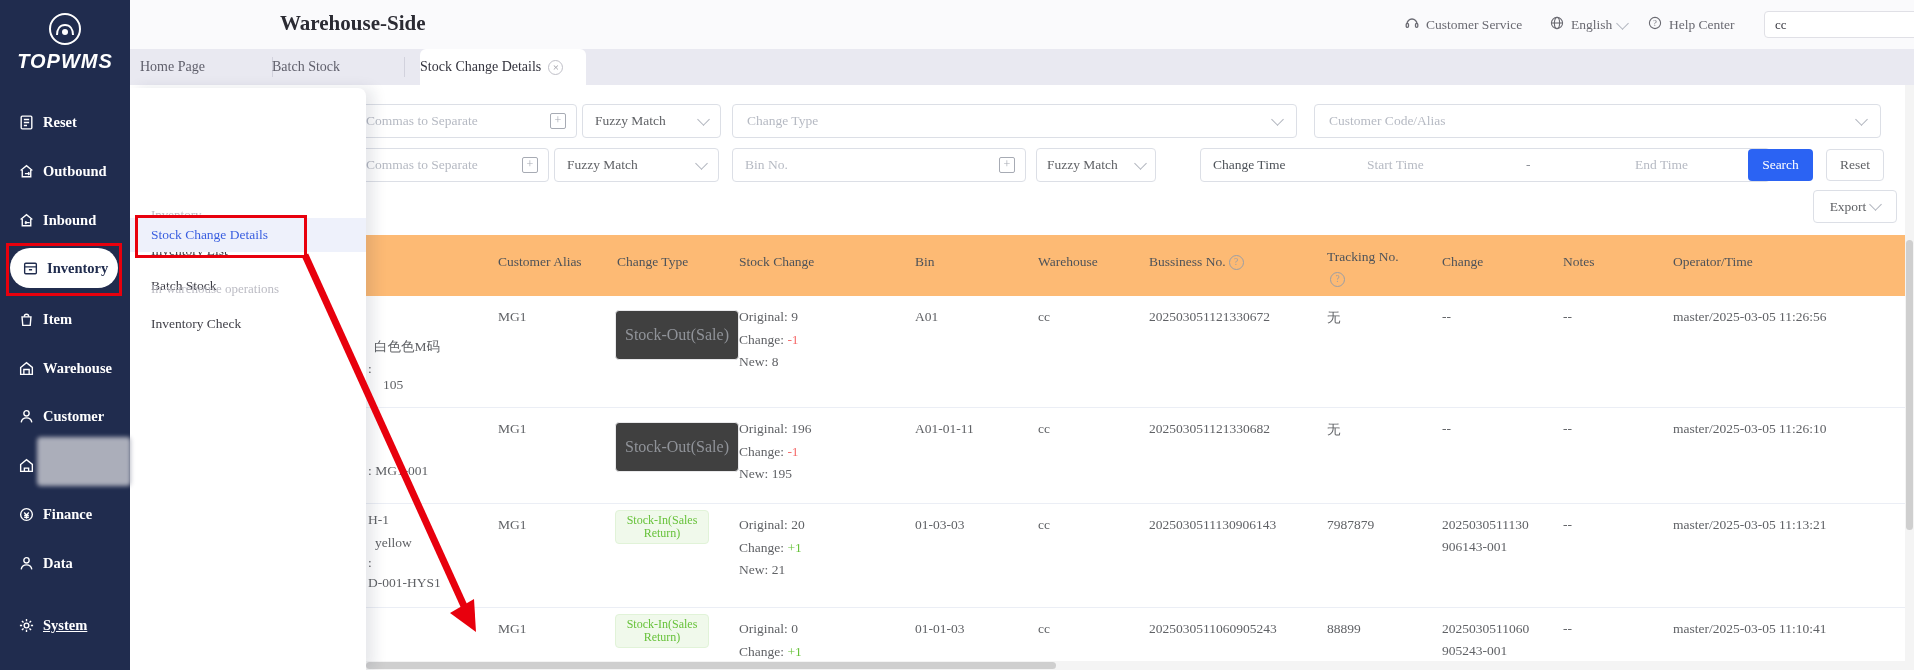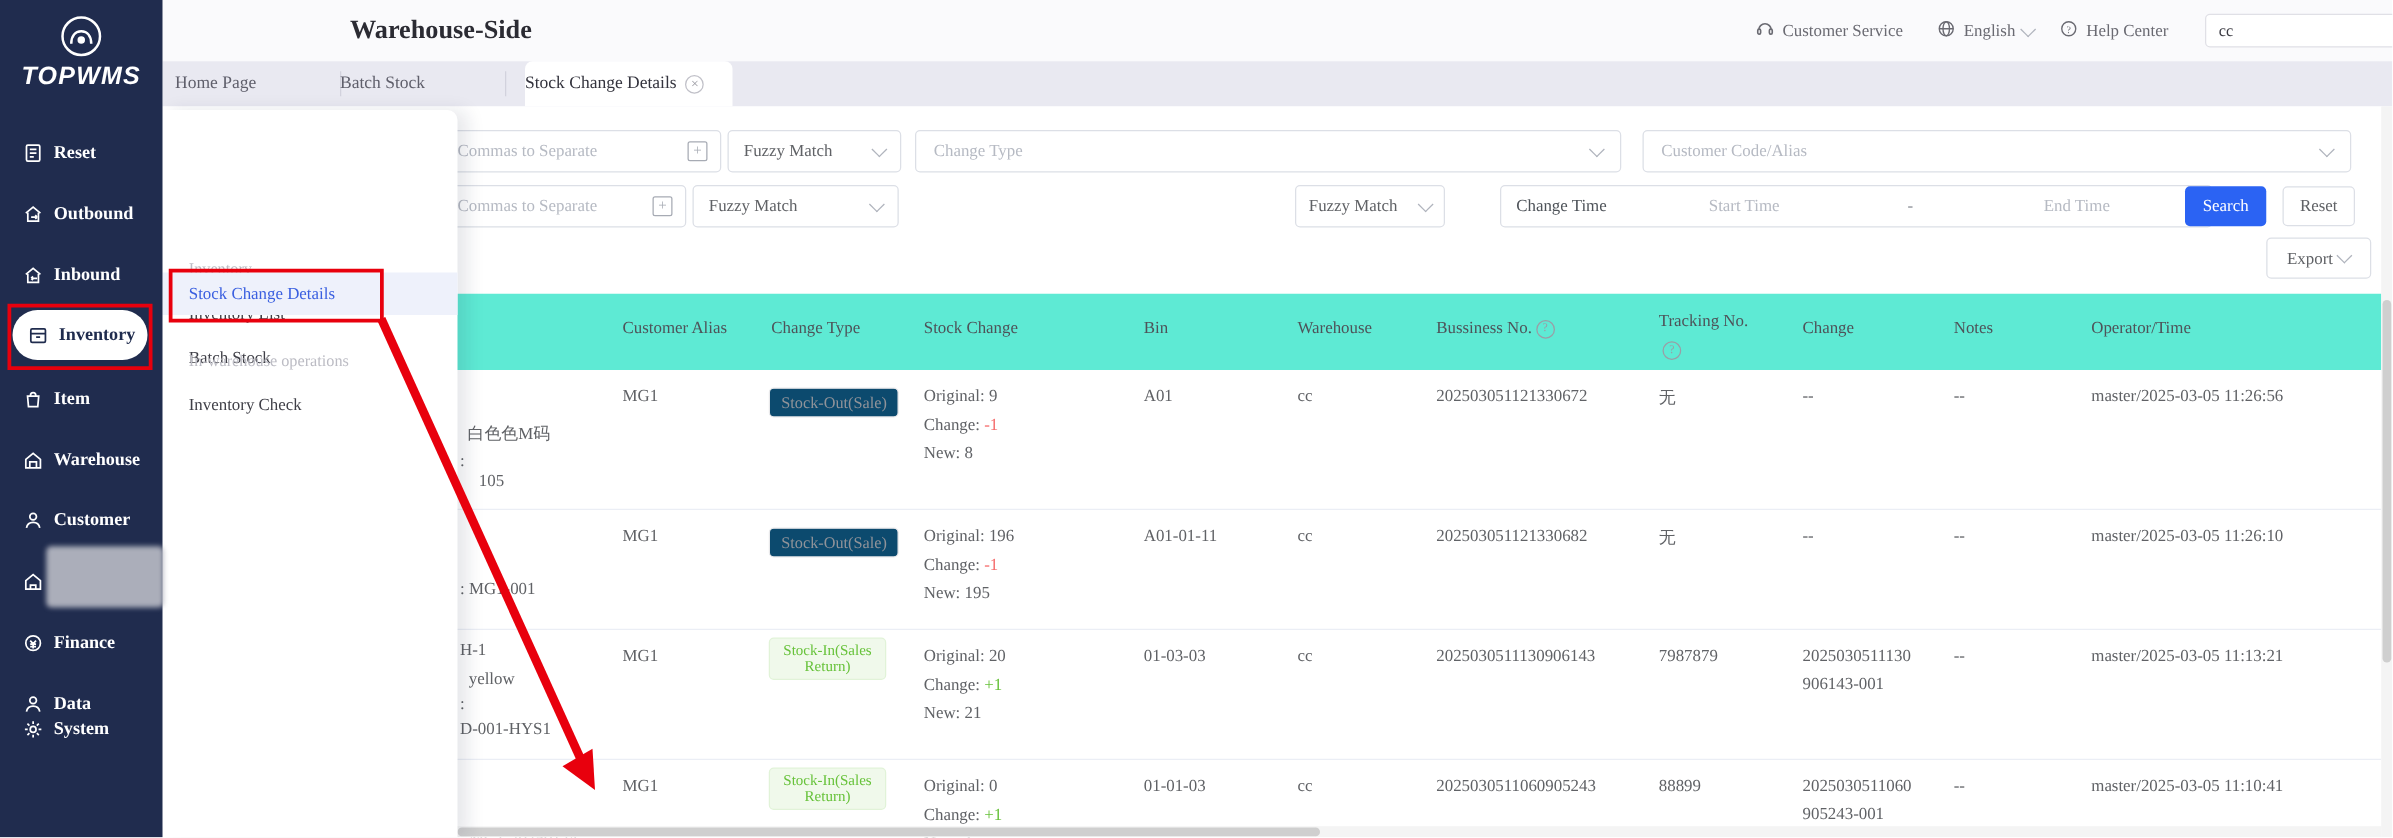--- a/index.html
+++ b/index.html
@@ -32,37 +32,37 @@
   .chev{width:8px;height:8px;border-right:1.5px solid #b0b4bd;border-bottom:1.5px solid #b0b4bd;
     transform:rotate(45deg);flex:0 0 auto;margin-top:-4px;}
   .plusbox{flex:0 0 auto;width:14px;height:14px;border:1px solid #a7abb4;border-radius:2px;
     color:#a7abb4;font-size:12px;line-height:12px;text-align:center;}
   .plusbox::before{content:"+";}
   .btn{position:absolute;height:32px;border-radius:4px;display:flex;align-items:center;
     justify-content:center;font-size:13.5px;cursor:pointer;box-sizing:border-box;}
   .btn-primary{background:#2b63f3;color:#fff;}
   .btn-plain{background:#fff;border:1px solid #dcdfe6;color:#606266;}
   
-  .thead{position:absolute;left:352px;top:235px;width:1553px;height:61px;background:#5eead4;}
+  .thead{position:absolute;left:352px;top:235px;width:1553px;height:61px;background:#fdba74;}
   .th{position:absolute;font-size:13.5px;color:#4e5359;}
   .qmark{display:inline-block;width:13px;height:13px;border:1px solid #9a9ea6;border-radius:50%;
     font-size:9.5px;line-height:12px;text-align:center;color:#9a9ea6;vertical-align:1px;margin-left:3px;}
   .qmark::before{content:"?";}
   .trow{position:absolute;left:352px;width:1553px;}
   .trow.bordered{border-top:1px solid #ebeef5;}
   .cell{position:absolute;font-size:13.5px;color:#606266;white-space:nowrap;}
   .c-alias{left:146px;}  .c-stock{left:387px;}
   .c-bin{left:563px;}    .c-wh{left:686px;}    .c-bus{left:797px;}
   .c-track{left:975px;}  .c-batch{left:1090px;}.c-notes{left:1211px;}
   .c-op{left:1321px;}    .c-prod{left:16px;}
   .l1{top:13px;} .l2{top:36px;} .l3{top:58px;}
   .neg{color:#f56c6c;} .pos{color:#67c23a;}
   .badge{position:absolute;left:263px;border-radius:4px;box-sizing:border-box;text-align:center;}
-  .badge-out{top:14px;background:#0c4a6e;border:1px solid #e9e9eb;color:#909399;
-    font-size:13px;padding:3px 9px;}
+  .badge-out{top:14px;background:#404040;border:1px solid #e9e9eb;color:#909399;
+    font-size:16px;padding:15px 9px;}
   .badge-in{top:6px;background:#f0f9eb;border:1px solid #e1f3d8;color:#67c23a;
     font-size:12px;line-height:13px;width:94px;padding:3px 4px;white-space:normal;}
   
   .sidebar{position:absolute;left:0;top:0;width:130px;height:670px;background:#202c4e;z-index:40;}
   .logo-mark{position:absolute;left:44px;top:10px;}
   .logo-text{position:absolute;left:0;top:50px;width:130px;text-align:center;color:#fff;
     font-family:"Liberation Sans","DejaVu Sans",sans-serif;font-weight:bold;font-style:italic;
     font-size:20px;letter-spacing:1px;}
   .side-item{position:absolute;left:0;width:130px;height:30px;display:flex;align-items:center;
     gap:8px;padding-left:18px;box-sizing:border-box;color:#fff;font-size:14.5px;font-weight:bold;
@@ -167,20 +167,24 @@
     <span class="chev"></span>
   </div>
 
   <div class="ctl" style="left:250px;top:148px;width:299px;padding:0 10px 0 115px;gap:8px;">
     <input placeholder="Commas to Separate" style="">
     <span class="plusbox"></span>
   </div>
   <div class="ctl" style="left:554px;top:148px;width:165px;padding:0 12px;">
     <span style="flex:1;">Fuzzy Match</span>
     <span class="chev"></span>
+  </div>
+  <div class="ctl" style="left:732px;top:148px;width:294px;padding:0 10px 0 12px;gap:8px;">
+    <input placeholder="Bin No." style="">
+    <span class="plusbox"></span>
   </div>
   <div class="ctl" style="left:1036px;top:148px;width:120px;padding:0 10px;">
     <span style="flex:1;">Fuzzy Match</span>
     <span class="chev"></span>
   </div>
   <div class="ctl" style="left:1200px;top:148px;width:570px;padding:0 12px;">
     <span style="color:#4e5359;">Change Time</span>
     <span class="placeholder" style="position:absolute;left:166px;">Start Time</span>
     <span style="position:absolute;left:325px;color:#8a8e96;">-</span>
     <span class="placeholder" style="position:absolute;left:434px;">End Time</span>
@@ -373,21 +377,21 @@
       </svg>
       <span>Finance</span>
     </div>
     <div class="side-item" style="top:548px;">
       <svg width="17" height="17" viewBox="0 0 16 16" fill="none" stroke="#fff" stroke-width="1.3">
         <circle cx="8" cy="5" r="2.5"></circle>
           <path d="M3 13.5c.5-3 2.5-4.2 5-4.2s4.5 1.2 5 4.2"></path>
       </svg>
       <span>Data</span>
     </div>
-    <div class="side-item" style="top:568px;">
+    <div class="side-item" style="top:610px;text-decoration:underline;">
       <svg width="17" height="17" viewBox="0 0 16 16" fill="none" stroke="#fff" stroke-width="1.3">
         <circle cx="8" cy="8" r="2.2"></circle>
         <path d="M8 1.8v2.1M8 12.1v2.1M1.8 8h2.1M12.1 8h2.1M3.7 3.7l1.5 1.5M10.8 10.8l1.5 1.5M12.3 3.7l-1.5 1.5M5.2 10.8l-1.5 1.5"></path>
       </svg>
       <span>System</span>
     </div>
     <div class="redacted"></div>
   </div>
 
   <div class="red-rect" style="left:6px;top:243px;width:110px;height:47px;"></div>

